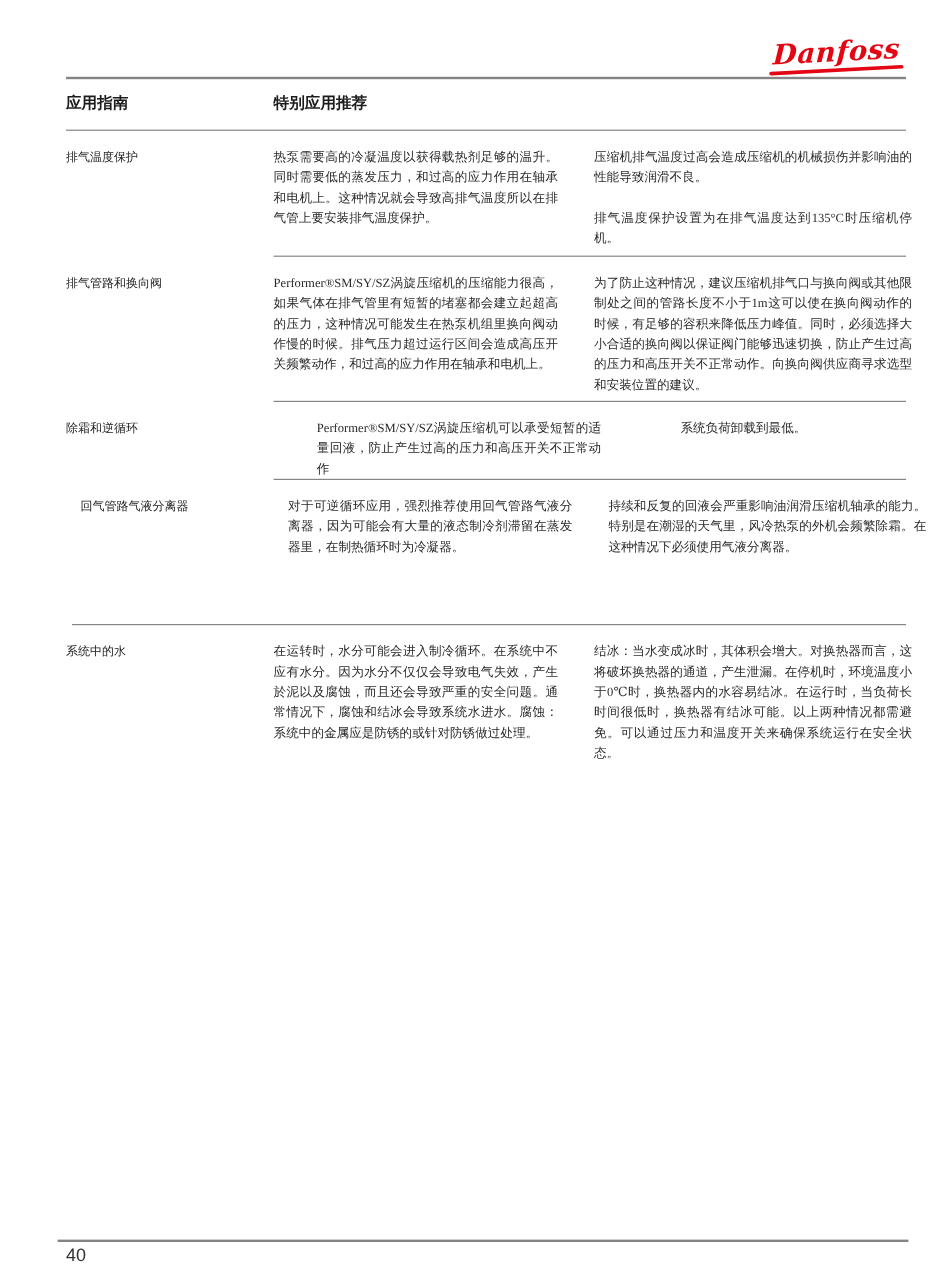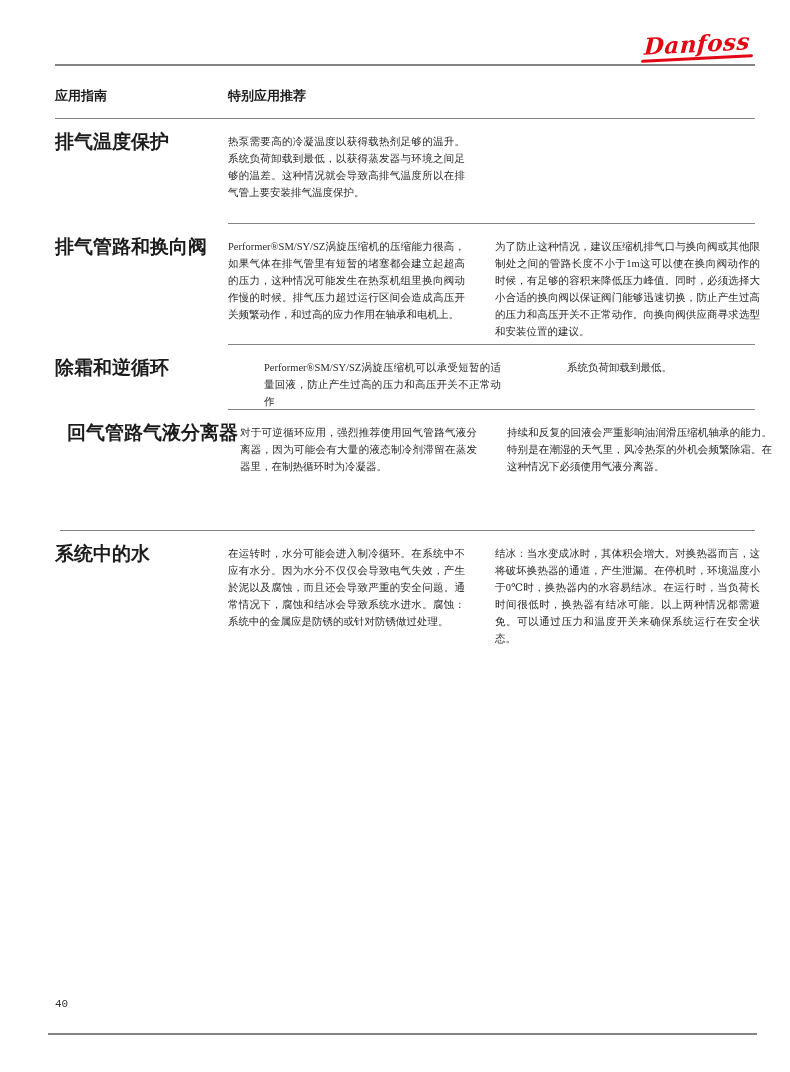--- a/index.html
+++ b/index.html
@@ -32,34 +32,34 @@
 
   .rule { height:1.5px; background:#848484; }
 
   
   .col-header {
     display:grid; grid-template-columns:173px 1fr;
     padding:11px 0 13px;
   }
   .col-header span {
     font-family:"Liberation Sans","DejaVu Sans",sans-serif;
-    font-weight:bold; font-size:13px; color:#1c1c1c;margin-top:10px;
+    font-weight:bold; font-size:13px; color:#1c1c1c;
   }
 
   
   .row {
     position:relative;
     display:grid;
     grid-template-columns:173px 237px 295px;
     padding-top:14px;
     box-sizing:border-box;
   }
   .row .title {
     font-family:"Liberation Sans","DejaVu Sans",sans-serif;
-    font-weight:bold; font-size:19px; color:#1c1c1c;
+    font-weight:normal; font-size:10px; color:#1c1c1c;
     line-height:17px;
   }
   .row .mid, .row .rgt {
     font-size:10.5px; line-height:17px; color:#2a2a2a;
     text-align:justify;
   }
   .row .rgt { padding-left:30px; }
   .row p { margin:0 0 17px 0; }
   .row p:last-child { margin-bottom:0; }
 
@@ -69,23 +69,23 @@
 
   .r1 { min-height:105px; }
   .r2 { min-height:121px; }
   .r3 { min-height:61px;gap:36px; }
   .r4 { min-height:121px;margin-left:12px; }
   .r5 { min-height:130px; }
 
   
   .footer-rule { position:absolute; top:1033px; left:48px; right:33px; height:1.5px; background:#848484; }
   .page-number {
-    position:absolute; top:998px; left:55px;
-    font-family:Liberation Mono, monospace;
-    font-size:11px; color:#333;
+    position:absolute; top:1038px; left:55px;
+    font-family:Liberation Sans, sans-serif;
+    font-size:15px; color:#333;
   }
 </style>
 </head>
 <body>
 
 <div class="page">
   <div class="content">
 
     <div class="logo-row">
       <div class="logo">
@@ -99,21 +99,25 @@
     <div class="col-header">
       <span>应用指南</span>
       <span>特别应用推荐</span>
     </div>
 
     <div class="rule"></div>
 
     <div class="row r1">
       <div class="title">排气温度保护</div>
       <div class="mid">
-        <p>热泵需要高的冷凝温度以获得载热剂足够的温升。系统负荷卸载到最低，以获得蒸发器与环境之间足够的温差。这种情况就会导致高排气温度所以在排气管上要安装排气温度保护。</p>
+        <p>热泵需要高的冷凝温度以获得载热剂足够的温升。同时需要低的蒸发压力，和过高的应力作用在轴承和电机上。这种情况就会导致高排气温度所以在排气管上要安装排气温度保护。</p>
+      </div>
+      <div class="rgt">
+        <p>压缩机排气温度过高会造成压缩机的机械损伤并影响油的性能导致润滑不良。</p>
+        <p>排气温度保护设置为在排气温度达到135°C时压缩机停机。</p>
       </div>
       <div class="divider partial"></div>
     </div>
 
     <div class="row r2">
       <div class="title">排气管路和换向阀</div>
       <div class="mid">
         <p>Performer®SM/SY/SZ涡旋压缩机的压缩能力很高，如果气体在排气管里有短暂的堵塞都会建立起超高的压力，这种情况可能发生在热泵机组里换向阀动作慢的时候。排气压力超过运行区间会造成高压开关频繁动作，和过高的应力作用在轴承和电机上。</p>
       </div>
       <div class="rgt">

